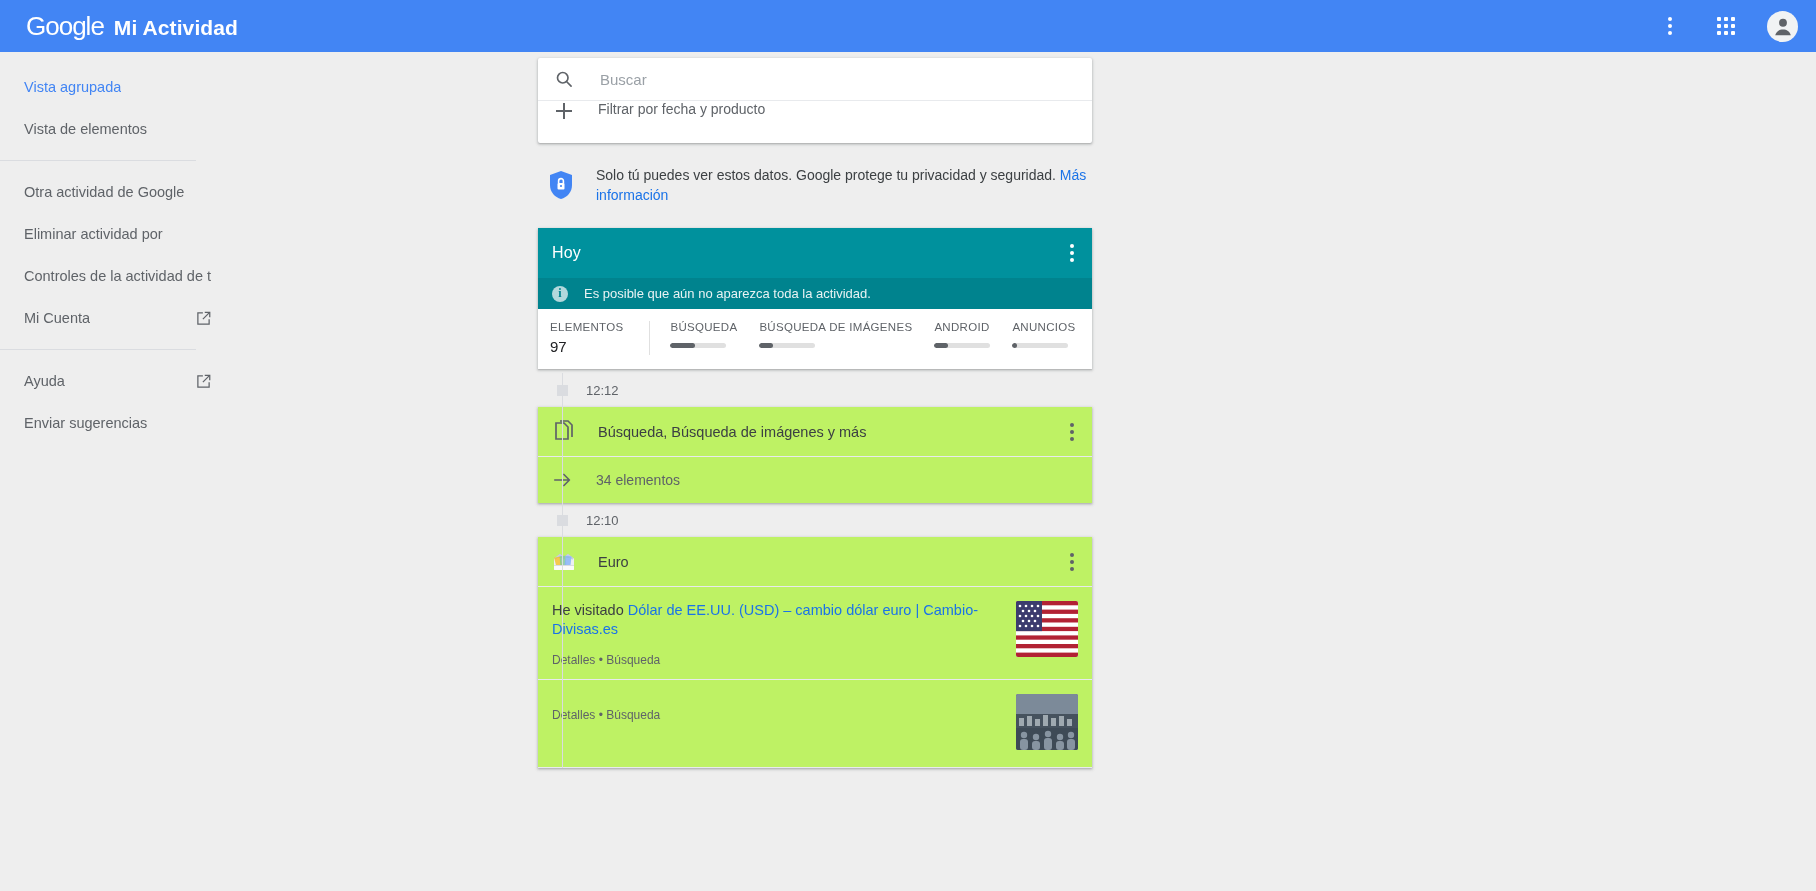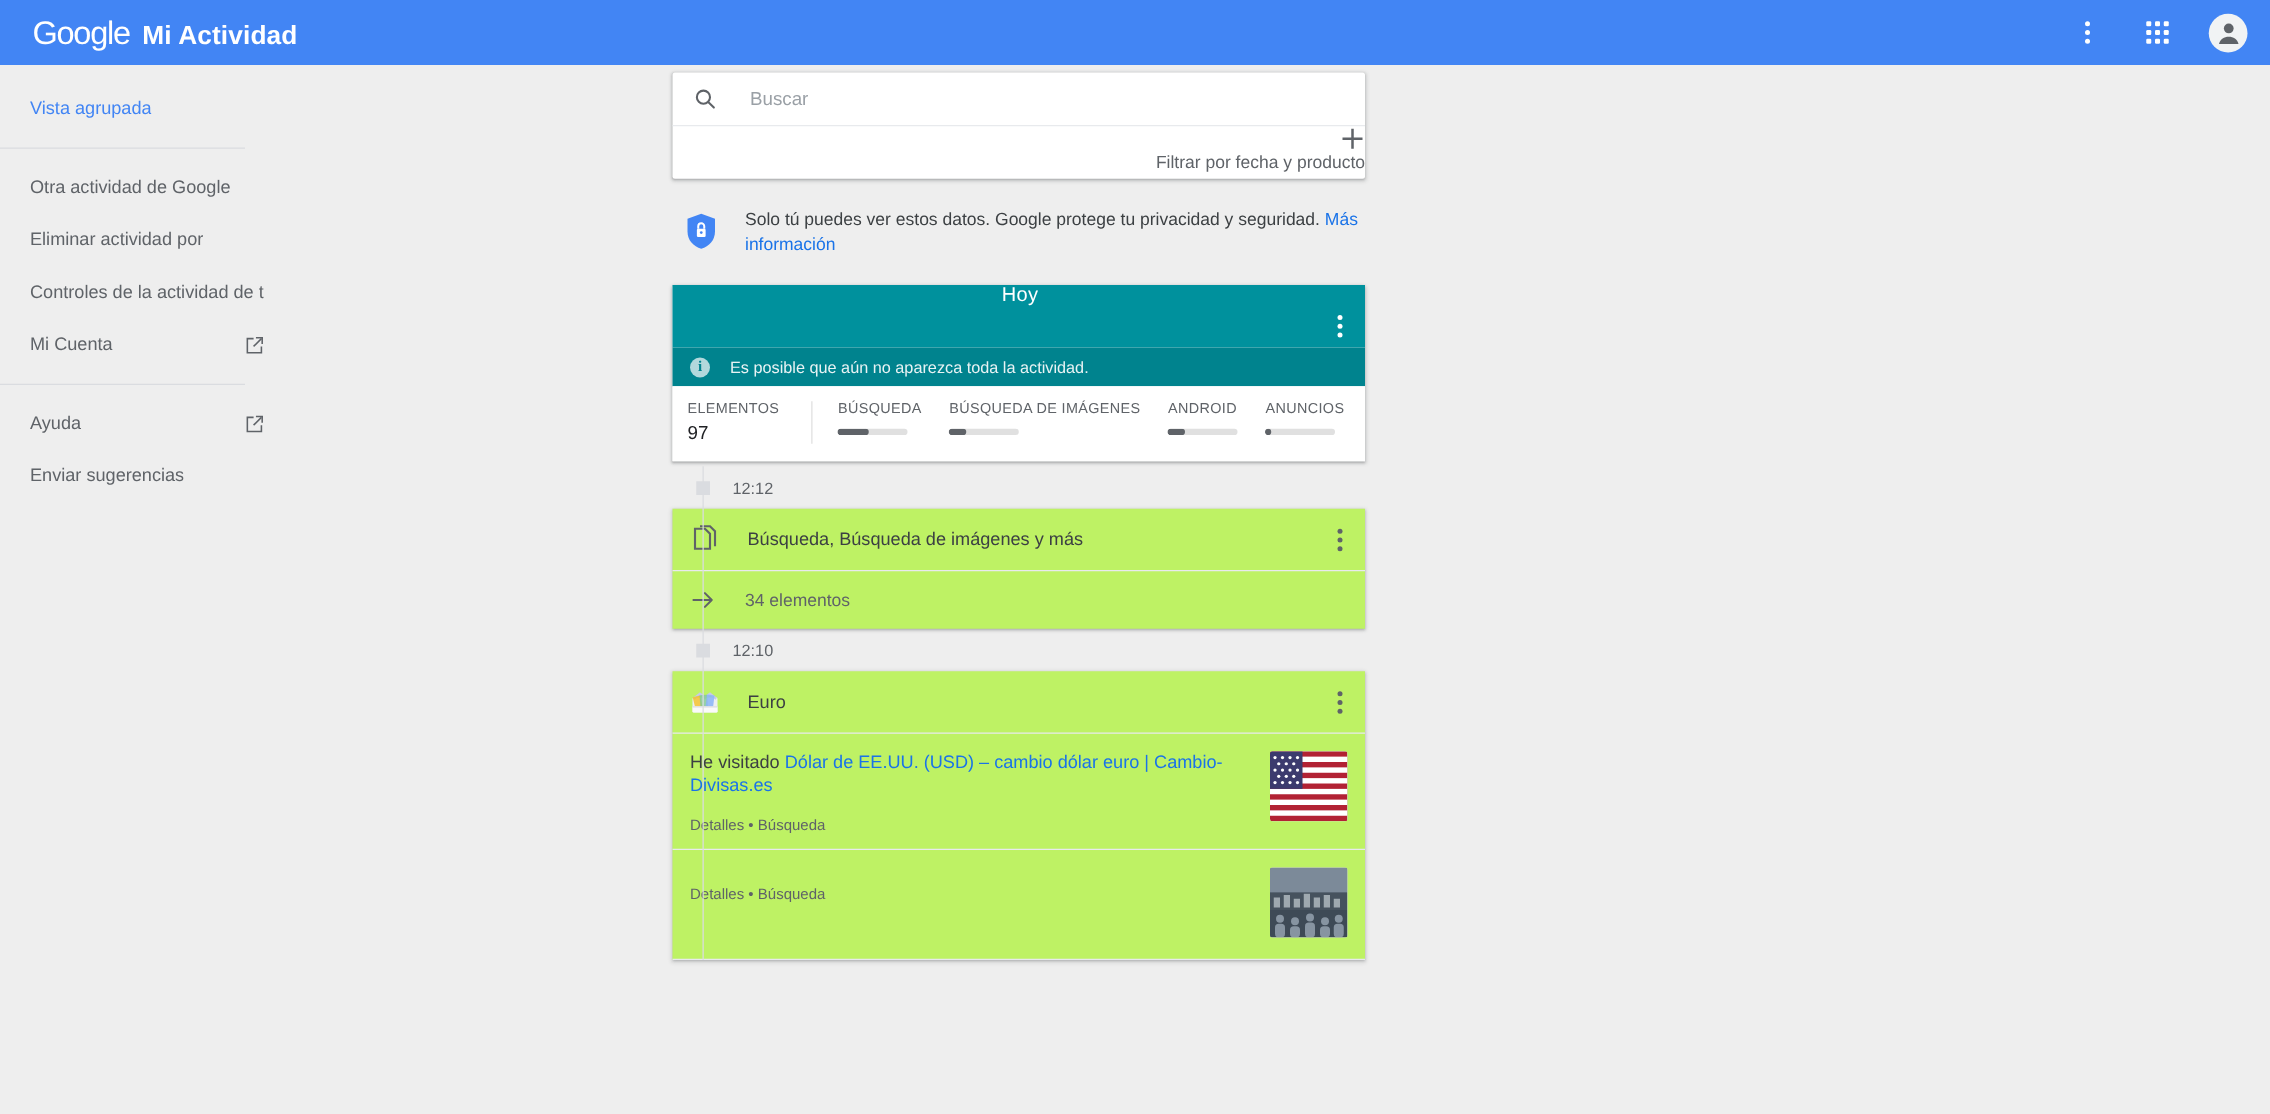--- a/index.html
+++ b/index.html
@@ -104,24 +104,23 @@
     flex: 1;
     margin-left: 24px;
     font-size: 15px;
     color: #3c4043;
     font-family: "Liberation Sans", sans-serif;
     background: transparent;
   }
   .search-input::placeholder { color: #9aa0a6; }
   .filter-row {
     height: 42px;
-    display: flex; align-items: flex-end;
+    display: flex; align-items: flex-start;
     padding-left: 16px;
     cursor: pointer;
-    flex-direction: column;
   }
   .filter-row .plus {
     width: 20px; height: 20px;
     position: relative; flex: 0 0 20px;
   }
   .filter-row .plus::before, .filter-row .plus::after {
     content: ""; position: absolute; background: #5f6368;
   }
   .filter-row .plus::before { left: 9px; top: 2px; width: 2px; height: 16px; }
   .filter-row .plus::after { top: 9px; left: 2px; height: 2px; width: 16px; }
@@ -143,21 +142,20 @@
   .privacy .ptext a { color: #1a73e8; text-decoration: none; }
 
   
   .daycard { margin-top: 23px; border-radius: 2px 2px 0 0; }
   .day-head {
     background: #00919d;
     height: 50px;
     display: flex; align-items: center;
     padding: 0 12px 0 14px;
     color: #fff;
-    flex-direction: column;
   }
   .day-title { font-size: 16px; letter-spacing: .2px; }
   .day-head .kebab { margin-left: auto; cursor: pointer; padding: 6px; }
   .day-head .kebab i { background: #fff; }
   .day-note {
     background: #00838e;
     height: 31px;
     display: flex; align-items: center;
     padding-left: 14px;
     color: #e8f3f4;
@@ -289,20 +287,23 @@
       </svg>
     </div>
   </div>
 </div>
 
 <div class="layout">
 
   <div class="sidebar">
     <div class="nav-item active">
       <span class="label">Vista agrupada</span>
+    </div>
+    <div class="nav-item">
+      <span class="label">Vista de elementos</span>
     </div>
 
     <div class="nav-sep"></div>
 
     <div class="nav-item">
       <span class="label">Otra actividad de Google</span>
     </div>
     <div class="nav-item">
       <span class="label">Eliminar actividad por</span>
     </div>

